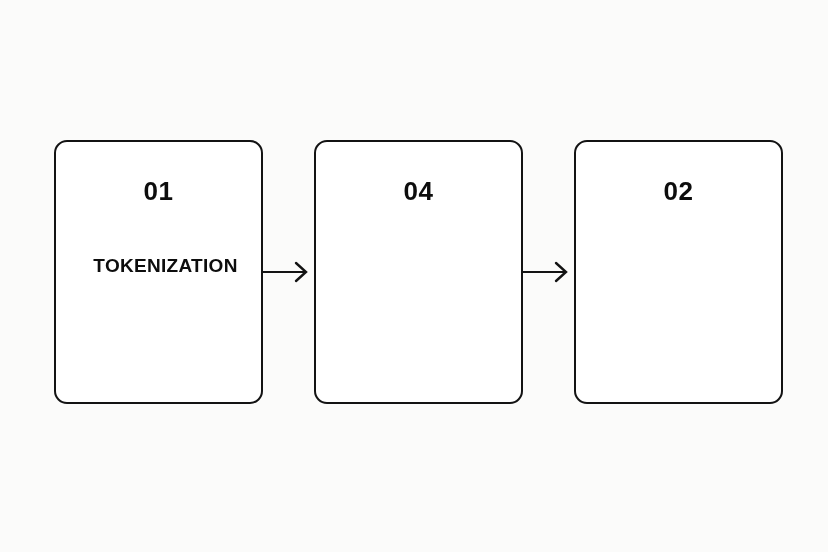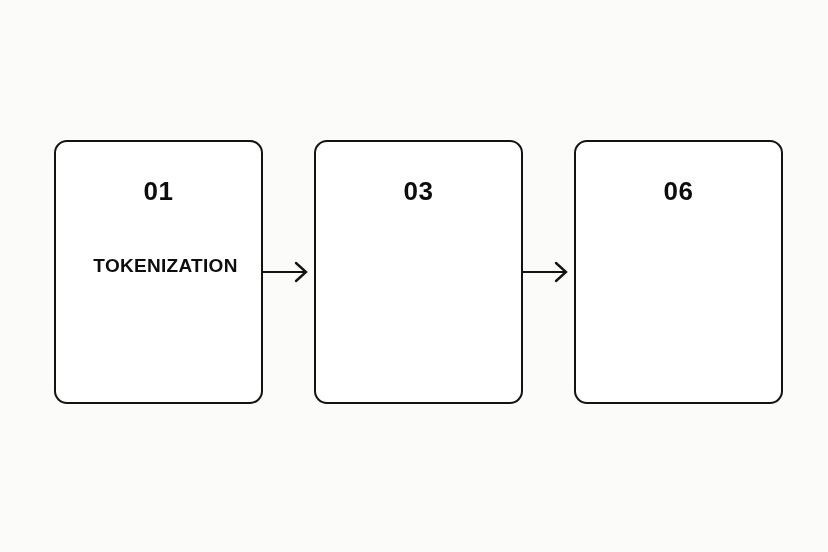--- a/index.html
+++ b/index.html
@@ -102,28 +102,28 @@
     </div>
 
     <div class="connector">
       <svg width="51" height="28" viewBox="0 0 51 28">
         <line x1="0" y1="14" x2="42" y2="14" stroke="#131313" stroke-width="2.2" stroke-linecap="butt"></line>
         <polyline points="33,5 43,14 33,23" fill="none" stroke="#131313" stroke-width="2.4" stroke-linecap="round" stroke-linejoin="miter"></polyline>
       </svg>
     </div>
 
     <div class="step-card">
-      <div class="step-number">03</div>
+      <div class="step-number">04</div>
     </div>
 
     <div class="connector">
       <svg width="51" height="28" viewBox="0 0 51 28">
         <line x1="0" y1="14" x2="42" y2="14" stroke="#131313" stroke-width="2.2" stroke-linecap="butt"></line>
         <polyline points="33,5 43,14 33,23" fill="none" stroke="#131313" stroke-width="2.4" stroke-linecap="round" stroke-linejoin="miter"></polyline>
       </svg>
     </div>
 
     <div class="step-card">
-      <div class="step-number">06</div>
+      <div class="step-number">02</div>
     </div>
 
   </div>
 </div>
 
 </body></html>

